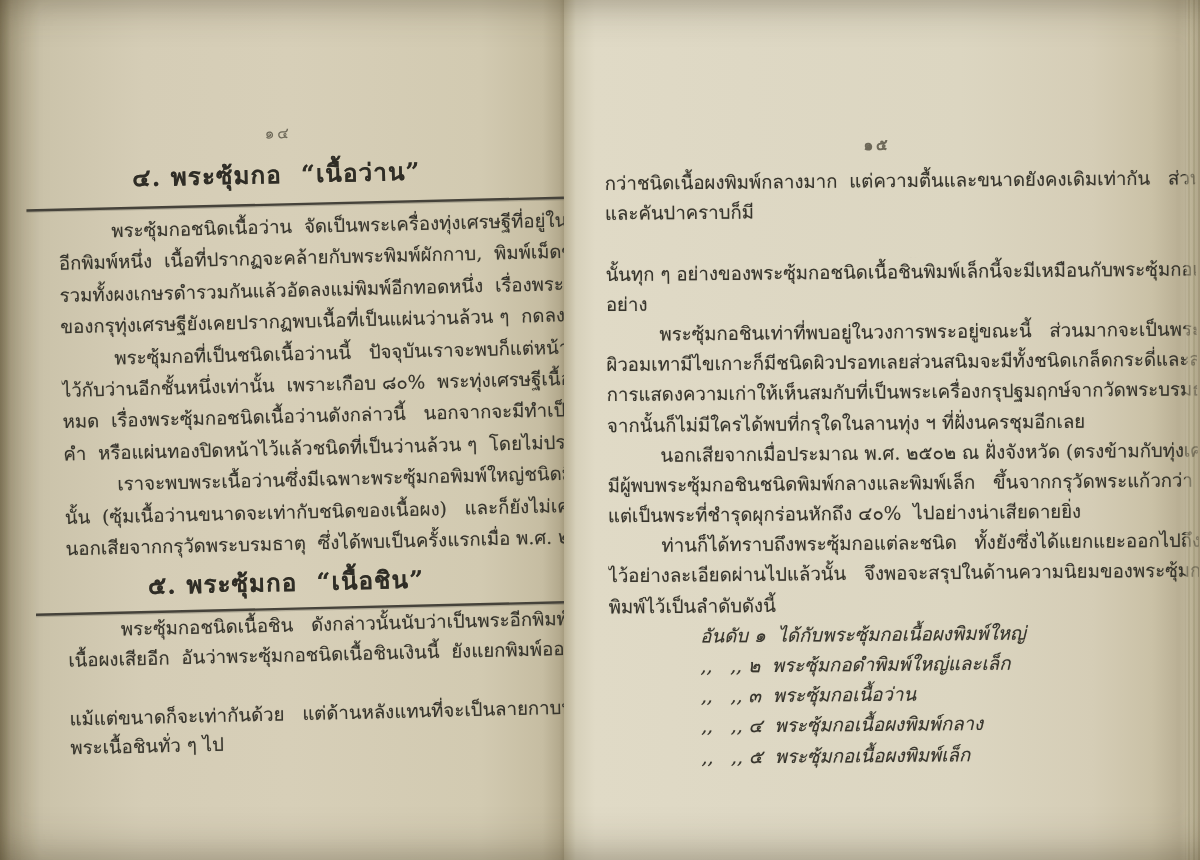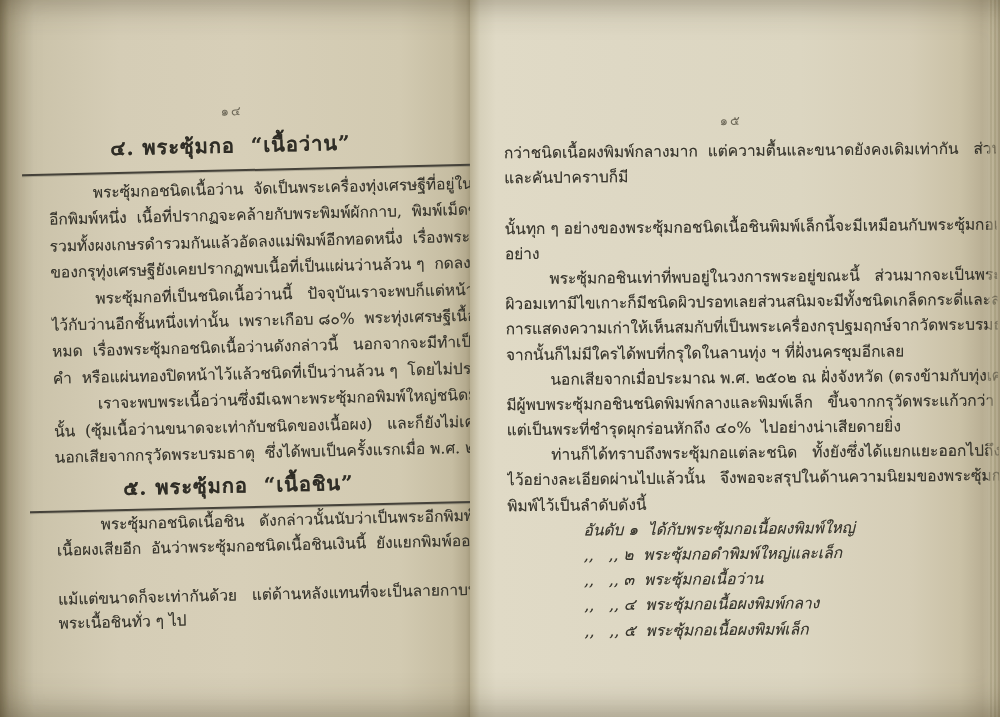--- a/index.html
+++ b/index.html
@@ -34,21 +34,21 @@
                inset 26px 0 40px -26px rgba(60,50,28,.25);
   }
   .content{position:absolute;left:0;top:0;width:100%;height:100%;}
   .page-left .content{transform:rotate(-1.35deg);transform-origin:250px 170px;}
   .page-right .content{transform:rotate(-0.55deg);transform-origin:60px 160px;}
 
   .page-number{
     position:absolute;font-size:13px;color:#6d6858;letter-spacing:2px;
   }
   .pn-left{top:100px;left:222px;}
-  .pn-right{top:112px;left:250px;}
+  .pn-right{top:112px;left:250px;font-weight:bold;}
 
   .section-heading{
     position:absolute;left:0;width:462px;text-align:center;margin:0;
     font-size:20px;font-weight:bold;color:#2f2d26;letter-spacing:1px;
     white-space:pre;text-shadow:0 0 .5px rgba(45,40,30,.55);
   }
   .heading-rule{
     position:absolute;left:22px;width:448px;height:2px;background:#45423a;
     box-shadow:0 1px 0 rgba(69,66,58,.25);
   }

